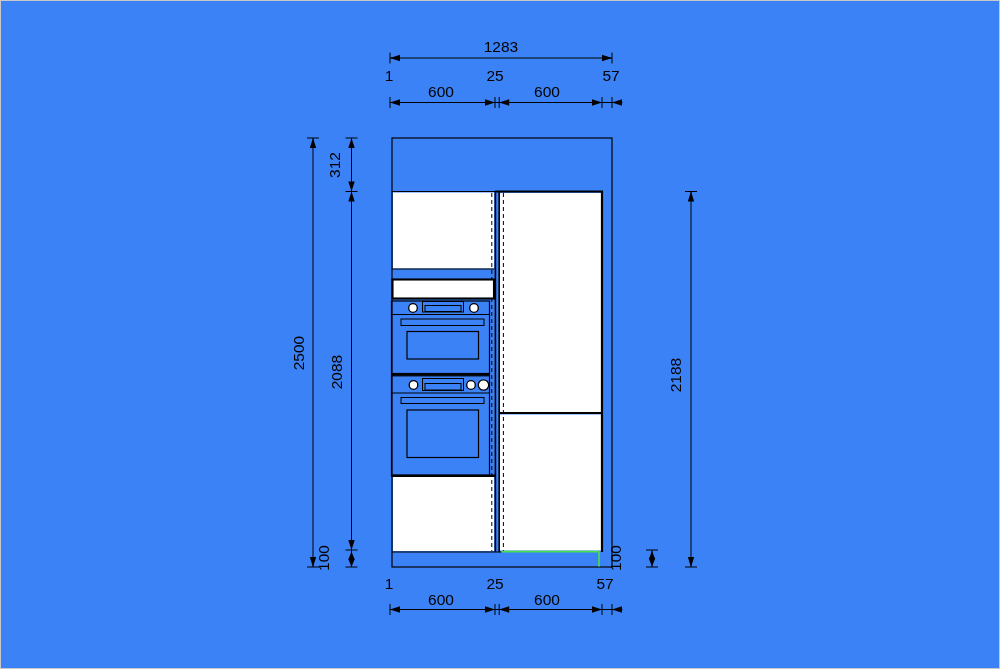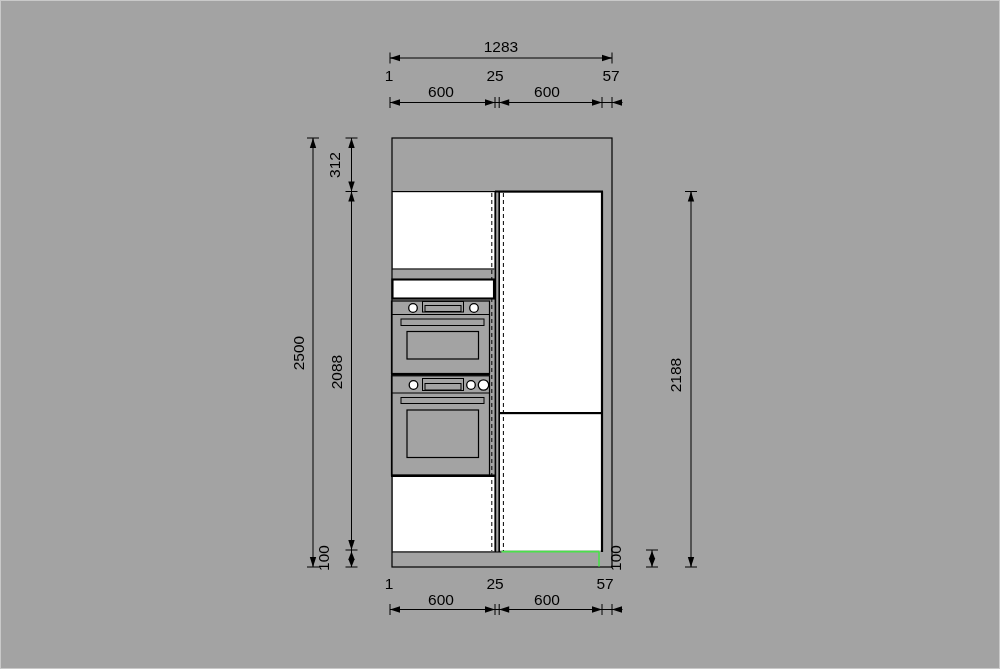--- a/index.html
+++ b/index.html
@@ -1,18 +1,18 @@
 <!DOCTYPE html>
 <html><head>
 <meta charset="utf-8">
 <style>
   html,body { margin:0; padding:0; background:#fff; }
   #canvas {
     position:relative; width:998px; height:667px;
-    border:1px solid #c9c9c9; background:#a3a3a3;
+    border:1px solid #c9c9c9; background:#3b82f6;
     font-family:"Liberation Sans", sans-serif;
   }
   svg { position:absolute; left:0; top:0; }
   .ln   { stroke:#000; stroke-width:1.2; fill:none; }
   .ln2  { stroke:#000; stroke-width:2.2; fill:none; }
   .thk  { stroke:#000; stroke-width:2.6; fill:none; }
   .gap  { stroke:#000; stroke-width:1.6; fill:none; }
   .dash { stroke:#000; stroke-width:1; stroke-dasharray:4 3; fill:none; }
   .dim  { stroke:#000; stroke-width:1; fill:none; }
   .arr  { fill:#000; stroke:none; }

